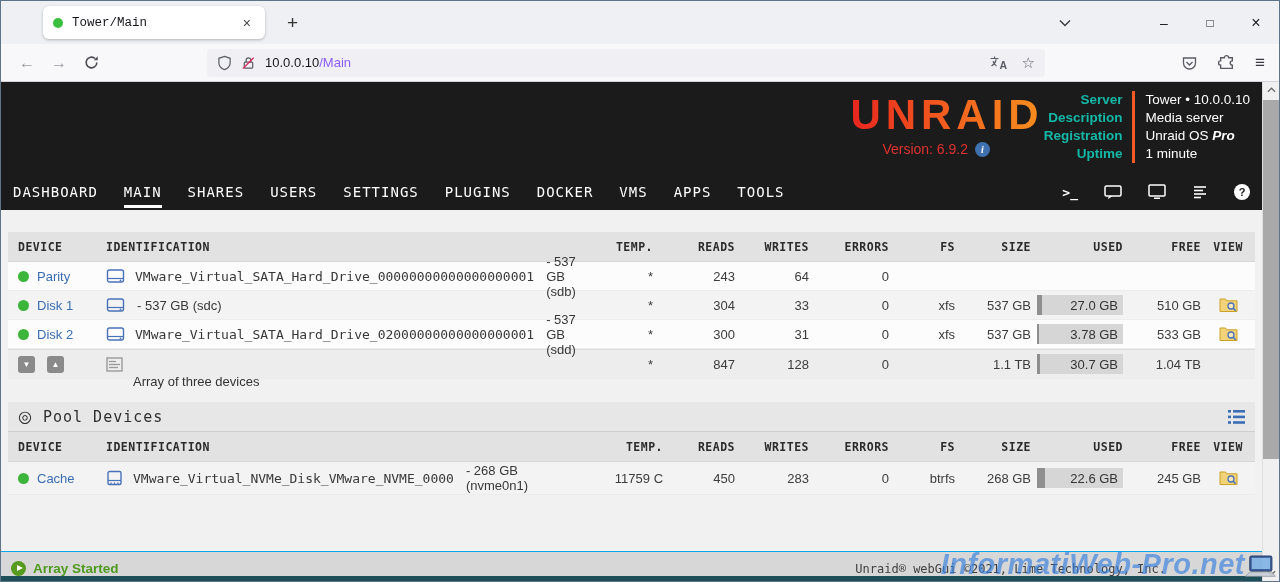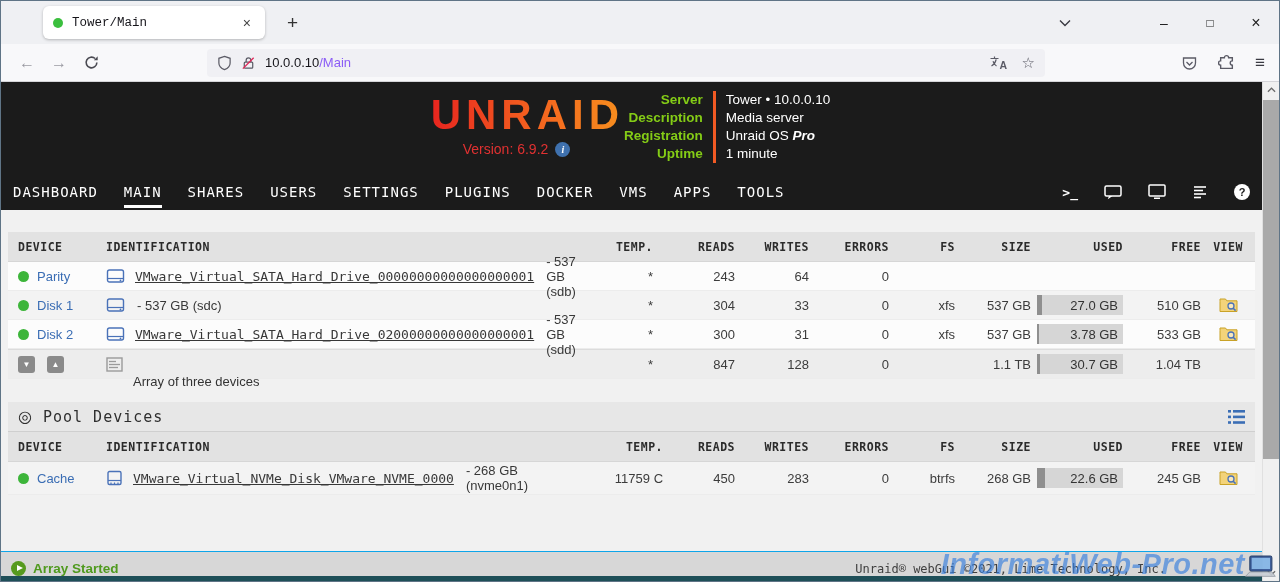--- a/index.html
+++ b/index.html
@@ -34,31 +34,31 @@
   .star { font-size:15px; color:#5b5b66; }
   .toolbar-right { margin-left:auto; display:flex; gap:20px; align-items:center; margin-right:4px; }
   .menu-icon { font-size:17px; color:#3a3a42; font-weight:bold; }
 
   
   .page { display:flex; height:499px; }
   .page-main { width:1262px; display:flex; flex-direction:column; background:#f1f1f1; }
   .content { flex:1; padding:22px 7px 0 7px; }
 
   
-  .uheader { background:#1b1b1b; height:92px; display:flex; justify-content:center; padding:0 12px 0 10px; }
+  .uheader { background:#1b1b1b; height:92px; display:flex; justify-content:flex-end; padding:0 12px 0 10px; }
   .ulogo-wrap { padding-top:10px; }
   .ulogo { font-size:42px; font-weight:800; letter-spacing:5px; line-height:1.1;
            background:linear-gradient(90deg,#e8251f 0%,#f4641f 55%,#f78f1e 100%);
            -webkit-background-clip:text; background-clip:text; color:transparent; -webkit-text-fill-color:transparent; }
   .uversion { color:#e03131; font-size:14px; margin:3px 0 0 32px; display:flex; gap:7px; align-items:center; }
   .info-i { width:15px; height:15px; border-radius:50%; background:#3f71ae; color:#fff; font-size:10px;
             font-style:italic; font-weight:bold; display:flex; align-items:center; justify-content:center;
             font-family:"Liberation Serif",serif; }
   .sinfo { display:grid; grid-template-columns:auto auto; margin-top:9px; font-size:13.5px; line-height:18px; align-content:start; }
-  .sinfo-label { text-align:right; padding-right:10px; color:#84cc16; font-weight:bold; }
+  .sinfo-label { text-align:right; padding-right:10px; color:#14b8a6; font-weight:bold; }
   .sinfo-value { border-left:3px solid #f15a24; padding-left:10px; color:#fff; }
   .sinfo-value .em { font-weight:bold; font-style:italic; }
 
   
   .unav { background:#1b1b1b; height:36px; display:flex; align-items:center; padding:0 12px; }
   .unav-item { font-family:"DejaVu Sans Mono",monospace; font-weight:normal; font-size:14px; color:#fff;
                letter-spacing:1px; margin-right:26px; padding:8px 0 5px 0; border-bottom:3px solid transparent; }
   .unav-item.active { border-bottom-color:#fff; }
   .unav-icons { margin-left:auto; display:flex; gap:26px; align-items:center; }
   .term-glyph { font-family:"DejaVu Sans Mono",monospace; font-weight:bold; font-size:13px; color:#fff; }
@@ -89,21 +89,21 @@
   .col-fs { width:66px; text-align:right; }
   .col-size { width:76px; text-align:right; }
   .col-used { width:92px; display:flex; justify-content:flex-end; }
   .col-free { width:78px; text-align:right; }
   .col-view { width:54px; display:flex; justify-content:center; }
   .pool .col-temp { width:80px; }
   .pool .col-reads { width:72px; }
 
   .dot { width:11px; height:11px; border-radius:50%; background:#3db53a; flex:none; }
   .devlink { color:#3a6db4; text-decoration:none; font-size:13px; }
-  .mono-id { font-family:"DejaVu Sans Mono",monospace; font-size:13px; color:#383838;text-decoration:underline; }
+  .mono-id { font-family:"DejaVu Sans Mono",monospace; font-size:13px; color:#383838; }
   .size-note { font-size:13px; color:#383838; margin-left:2px; }
   .usedbar { position:relative; width:86px; height:20px; background:#d6d6d6; display:flex; align-items:center;
              justify-content:flex-end; padding-right:5px; overflow:hidden; }
   .usedfill { position:absolute; left:0; top:0; bottom:0; background:#8f8f8f; }
   .usedtext { position:relative; font-size:13px; color:#333; }
   .sqbtn { width:17px; height:17px; border-radius:3px; background:#8a8a8a; color:#fff; font-size:8px;
            display:flex; align-items:center; justify-content:center; margin-right:4px; }
   .totals-label { font-size:13px; color:#333;margin-top:34px; }
   .section-gap { height:23px; }
 

